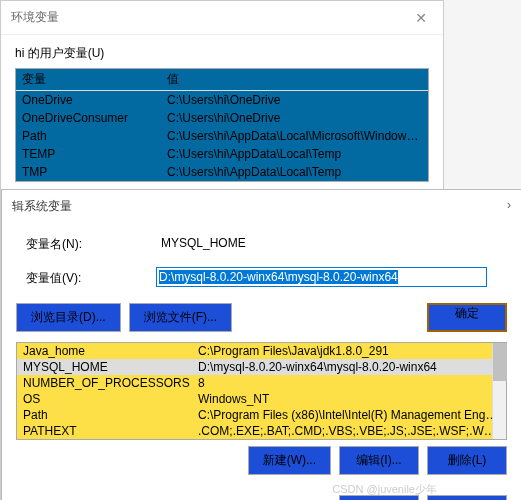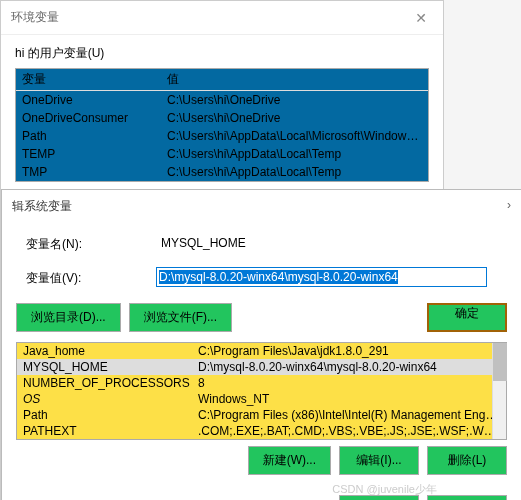--- a/index.html
+++ b/index.html
@@ -16,21 +16,21 @@
     .col-val { flex: 1; white-space: nowrap; overflow: hidden; text-overflow: ellipsis; }
     
     .dialog2 { position: absolute; top: 188px; left: 0; width: 521px; background: #fff; border: 1px solid #bbb; }
     .dialog2-title { padding: 8px 10px; display: flex; align-items: flex-start; color: #333; }
     .dialog2-title .spacer { flex: 1; }
     .form-row { display: flex; align-items: flex-end; padding: 4px 24px; margin: 6px 0; }
     .form-label { width: 130px; }
     .form-input { flex: 1; border: 1px solid #888; padding: 3px 5px; font-size: 12px; margin-right: 10px; }
     .selected-text { background: #0078d7; color: #fff; display: inline-block; }
     .btn-row { display: flex; padding: 6px 14px 10px; gap: 8px; }
-    .btn { border: 1px solid #aaa; background: #22c55e; padding: 5px 14px; font-size: 12px; min-width: 80px; text-align: center; }
+    .btn { border: 1px solid #aaa; background: #1d4ed8; padding: 5px 14px; font-size: 12px; min-width: 80px; text-align: center; }
     .btn.primary { border: 2px solid #a16207; padding: 0 13px; }
     .btn-spacer { flex: 1; }
     
     .sys-table-wrap { margin: 0 14px; border: 1px solid #aaa; background: #fde047; position: relative; }
     .sys-table-wrap .scrollbar { position: absolute; right: 0; top: 0; bottom: 0; width: 14px; background: #f0f0f0; border-left: 1px solid #ddd; }
     .sys-table-wrap .scrollthumb { position: absolute; top: 0; width: 14px; height: 40%; background: #c0c0c0; }
     .sys-row { display: flex; padding: 1px 6px; }
     .sys-row.hl { background: #ddd; }
     
     .bottom-btns { display: flex; justify-content: flex-end; gap: 8px; padding: 10px 14px; }
@@ -106,21 +106,21 @@
         </div>
       <div class="sys-row hl">
           <div class="col-var" style="width:175px;">MYSQL_HOME</div>
           <div class="col-val">D:\mysql-8.0.20-winx64\mysql-8.0.20-winx64</div>
         </div>
       <div class="sys-row">
           <div class="col-var" style="width:175px;">NUMBER_OF_PROCESSORS</div>
           <div class="col-val">8</div>
         </div>
       <div class="sys-row">
-          <div class="col-var" style="width:175px;font-style:italic;">OS</div>
+          <div class="col-var" style="width:175px;">OS</div>
           <div class="col-val">Windows_NT</div>
         </div>
       <div class="sys-row">
           <div class="col-var" style="width:175px;">Path</div>
           <div class="col-val">C:\Program Files (x86)\Intel\Intel(R) Management Engine Compon...</div>
         </div>
       <div class="sys-row">
           <div class="col-var" style="width:175px;">PATHEXT</div>
           <div class="col-val">.COM;.EXE;.BAT;.CMD;.VBS;.VBE;.JS;.JSE;.WSF;.WSH;.MSC</div>
         </div>

